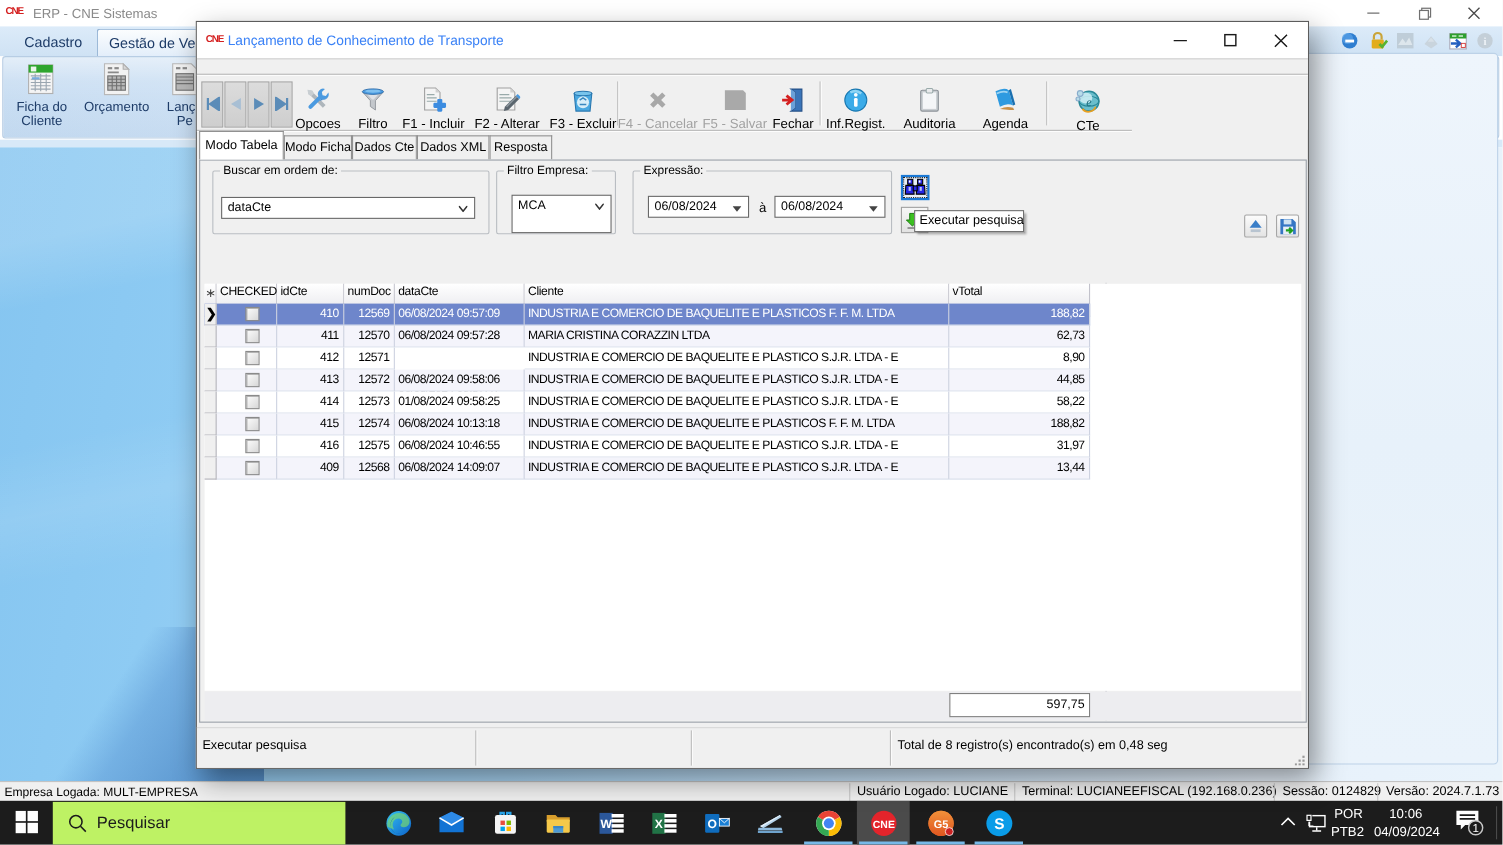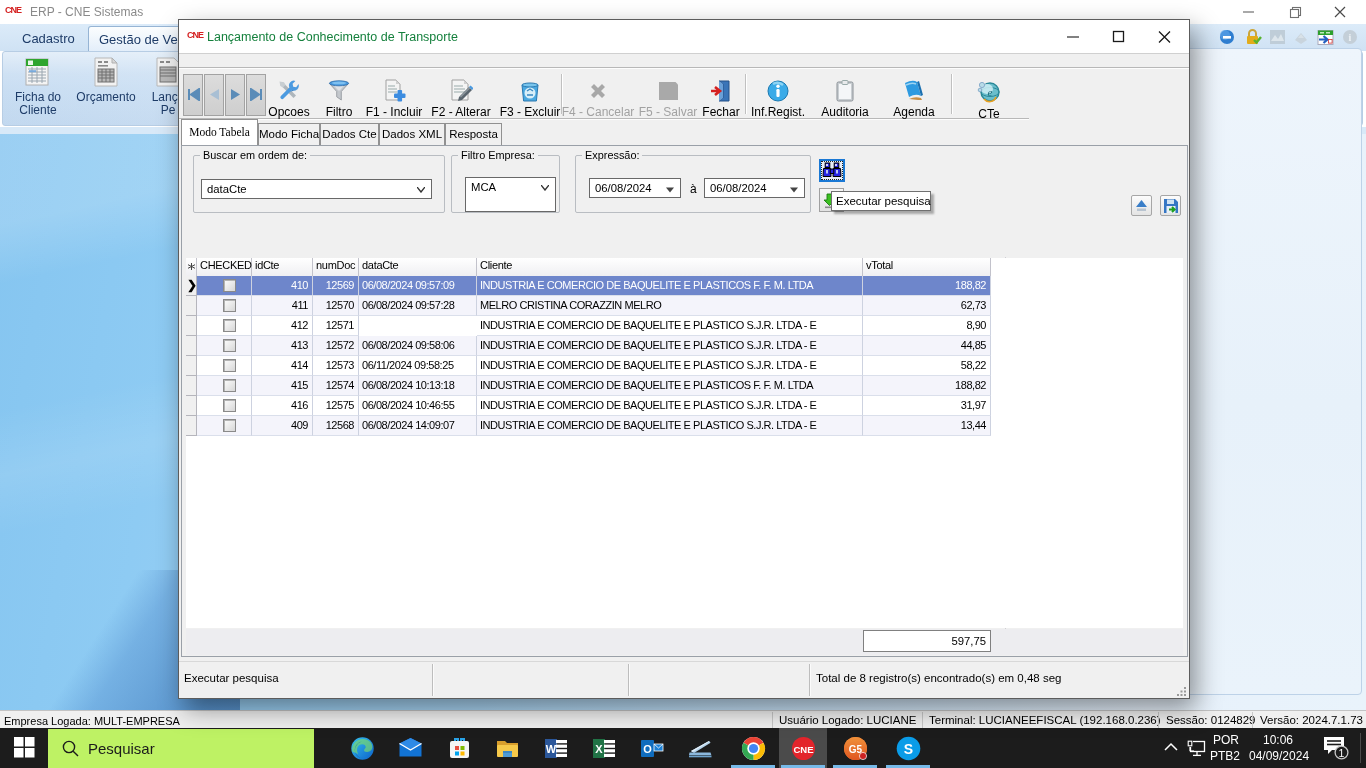--- a/index.html
+++ b/index.html
@@ -27,21 +27,21 @@
 
 #taskbar{left:0;top:728px;width:1366px;height:40px;background:#1c1c1c;overflow:hidden;}
 #search{left:48px;top:1px;width:266px;height:39px;background:#bef264;color:#1b1b1b;}
 #search span{position:absolute;left:40px;top:11px;font-size:15px;}
 .ticon{top:8px;width:25px;height:25px;}
 .tunder{top:37px;height:3px;background:#76b9e8;}
 .trtext{color:#fff;font-size:12px;}
 
 #dlg{left:178px;top:19px;width:1012px;height:680px;background:#f0f0f0;border:1px solid #5c5c5c;box-shadow:6px 10px 24px rgba(0,0,0,.42);}
 #dtitle{left:0;top:0;width:1010px;height:33px;background:#fff;}
-#dtitletext{left:28px;top:10px;font-size:12.5px;color:#15803d;}
+#dtitletext{left:28px;top:10px;font-size:12.5px;color:#3b82f6;}
 #dtoolbar{left:0;top:33px;width:1010px;height:65px;background:#f0f0f0;border-top:1px solid #d0d0d0;}
 #bandline{left:0;top:13px;width:1010px;height:1px;background:#b8b8b8;box-shadow:0 1px 0 #fdfdfd;}
 #bandbot{left:0;top:64px;width:850px;height:1px;background:#b8b8b8;box-shadow:0 1px 0 #fdfdfd;}
 .navb{top:20px;width:20px;height:42px;background:linear-gradient(#dcdcdc,#cecece);border:1px solid #a2a2a2;}
 .navb svg{display:block;margin:13px auto;}
 .tbtn{top:25px;text-align:center;font-size:12px;color:#000;}
 .tbtn svg{display:block;margin:0 auto 2px;}
 .tbtn.dis{color:#a2a2a2;}
 .tsep{top:20px;width:1px;height:40px;background:#c0c0c0;box-shadow:1px 0 0 #fff;}
 
@@ -430,21 +430,21 @@
           <circle cx="14" cy="13" r="9" fill="none" stroke="#2a8898" stroke-width="1.4"></circle>
           <path d="M5 13 a9 4.5 0 0 1 18 0 a9 4.5 0 0 1-18 0" fill="none" stroke="#2a8898"></path>
           <ellipse cx="11" cy="10" rx="6" ry="5" fill="#cfeef4" opacity=".85"></ellipse>
           <text x="14" y="17" font-size="11" font-style="italic" fill="#1a6878" text-anchor="middle" font-family="Liberation Serif">e</text>
           <circle cx="6" cy="6" r="2.6" fill="#b8dce8" stroke="#88accc"></circle>
           <circle cx="4" cy="11" r="1.8" fill="#b8dce8" stroke="#88accc"></circle>
           <path d="M8 20 a7 7 0 0 0 12-2" stroke="#e8a020" stroke-width="1.6" fill="none"></path>
         </svg>CTe</div>
 </div>
 <div class="abs" id="dtabs">
- <div class="abs dtab active" style="left:2px;width:77px;font-family:Liberation Serif, serif;">Modo Tabela</div>
+ <div class="abs dtab active" style="left:2px;width:77px;">Modo Tabela</div>
  <div class="abs dtab" style="left:79px;width:62px;">Modo Ficha</div>
  <div class="abs dtab" style="left:141px;width:59px;">Dados Cte</div>
  <div class="abs dtab" style="left:200px;width:66px;">Dados XML</div>
  <div class="abs dtab" style="left:266px;width:57px;">Resposta</div>
 </div>
 <div class="abs" id="page">
  <div class="abs gbox" style="left:11px;top:9px;width:252px;height:58px;">
         <span class="glabel">Buscar em ordem de:</span>
       </div>
  <div class="abs field" style="left:19px;top:33px;width:231px;height:20px;padding:3px 0 0 5px;">dataCte<svg class="chev" viewBox="0 0 8 6">
@@ -527,21 +527,21 @@
             <div class="abs cell num" style="left:677px;top:0;width:128px;">188,82</div>
           </div>
 <div style="position:relative;height:20px;" class="rowb">
             <div class="abs ind" style="left:0;top:0;width:11px;height:20px;color:#000;font-weight:bold;padding:2px 0 0 1px;"></div>
             <div class="abs cell" style="left:11px;top:0;width:55px;">
               <span class="cb" style="left:26px;top:3px;"></span>
             </div>
             <div class="abs cell num" style="left:66px;top:0;width:61px;">411</div>
             <div class="abs cell num" style="left:127px;top:0;width:46px;">12570</div>
             <div class="abs cell" style="left:173px;top:0;width:118px;">06/08/2024 09:57:28</div>
-            <div class="abs cell" style="left:291px;top:0;width:386px;">MELRO CRISTINA CORAZZIN MELRO</div>
+            <div class="abs cell" style="left:291px;top:0;width:386px;">MARIA CRISTINA CORAZZIN LTDA</div>
             <div class="abs cell num" style="left:677px;top:0;width:128px;">62,73</div>
           </div>
 <div style="position:relative;height:20px;" class="rowa">
             <div class="abs ind" style="left:0;top:0;width:11px;height:20px;color:#000;font-weight:bold;padding:2px 0 0 1px;"></div>
             <div class="abs cell" style="left:11px;top:0;width:55px;">
               <span class="cb" style="left:26px;top:3px;"></span>
             </div>
             <div class="abs cell num" style="left:66px;top:0;width:61px;">412</div>
             <div class="abs cell num" style="left:127px;top:0;width:46px;">12571</div>
             <div class="abs cell" style="left:173px;top:0;width:118px;margin-top:28px;">06/08/2024 09:57:47</div>
@@ -559,21 +559,21 @@
             <div class="abs cell" style="left:291px;top:0;width:386px;">INDUSTRIA E COMERCIO DE BAQUELITE E PLASTICO S.J.R. LTDA - E</div>
             <div class="abs cell num" style="left:677px;top:0;width:128px;">44,85</div>
           </div>
 <div style="position:relative;height:20px;" class="rowa">
             <div class="abs ind" style="left:0;top:0;width:11px;height:20px;color:#000;font-weight:bold;padding:2px 0 0 1px;"></div>
             <div class="abs cell" style="left:11px;top:0;width:55px;">
               <span class="cb" style="left:26px;top:3px;"></span>
             </div>
             <div class="abs cell num" style="left:66px;top:0;width:61px;">414</div>
             <div class="abs cell num" style="left:127px;top:0;width:46px;">12573</div>
-            <div class="abs cell" style="left:173px;top:0;width:118px;">06/11/2024 09:58:25</div>
+            <div class="abs cell" style="left:173px;top:0;width:118px;">01/08/2024 09:58:25</div>
             <div class="abs cell" style="left:291px;top:0;width:386px;">INDUSTRIA E COMERCIO DE BAQUELITE E PLASTICO S.J.R. LTDA - E</div>
             <div class="abs cell num" style="left:677px;top:0;width:128px;">58,22</div>
           </div>
 <div style="position:relative;height:20px;" class="rowb">
             <div class="abs ind" style="left:0;top:0;width:11px;height:20px;color:#000;font-weight:bold;padding:2px 0 0 1px;"></div>
             <div class="abs cell" style="left:11px;top:0;width:55px;">
               <span class="cb" style="left:26px;top:3px;"></span>
             </div>
             <div class="abs cell num" style="left:66px;top:0;width:61px;">415</div>
             <div class="abs cell num" style="left:127px;top:0;width:46px;">12574</div>

